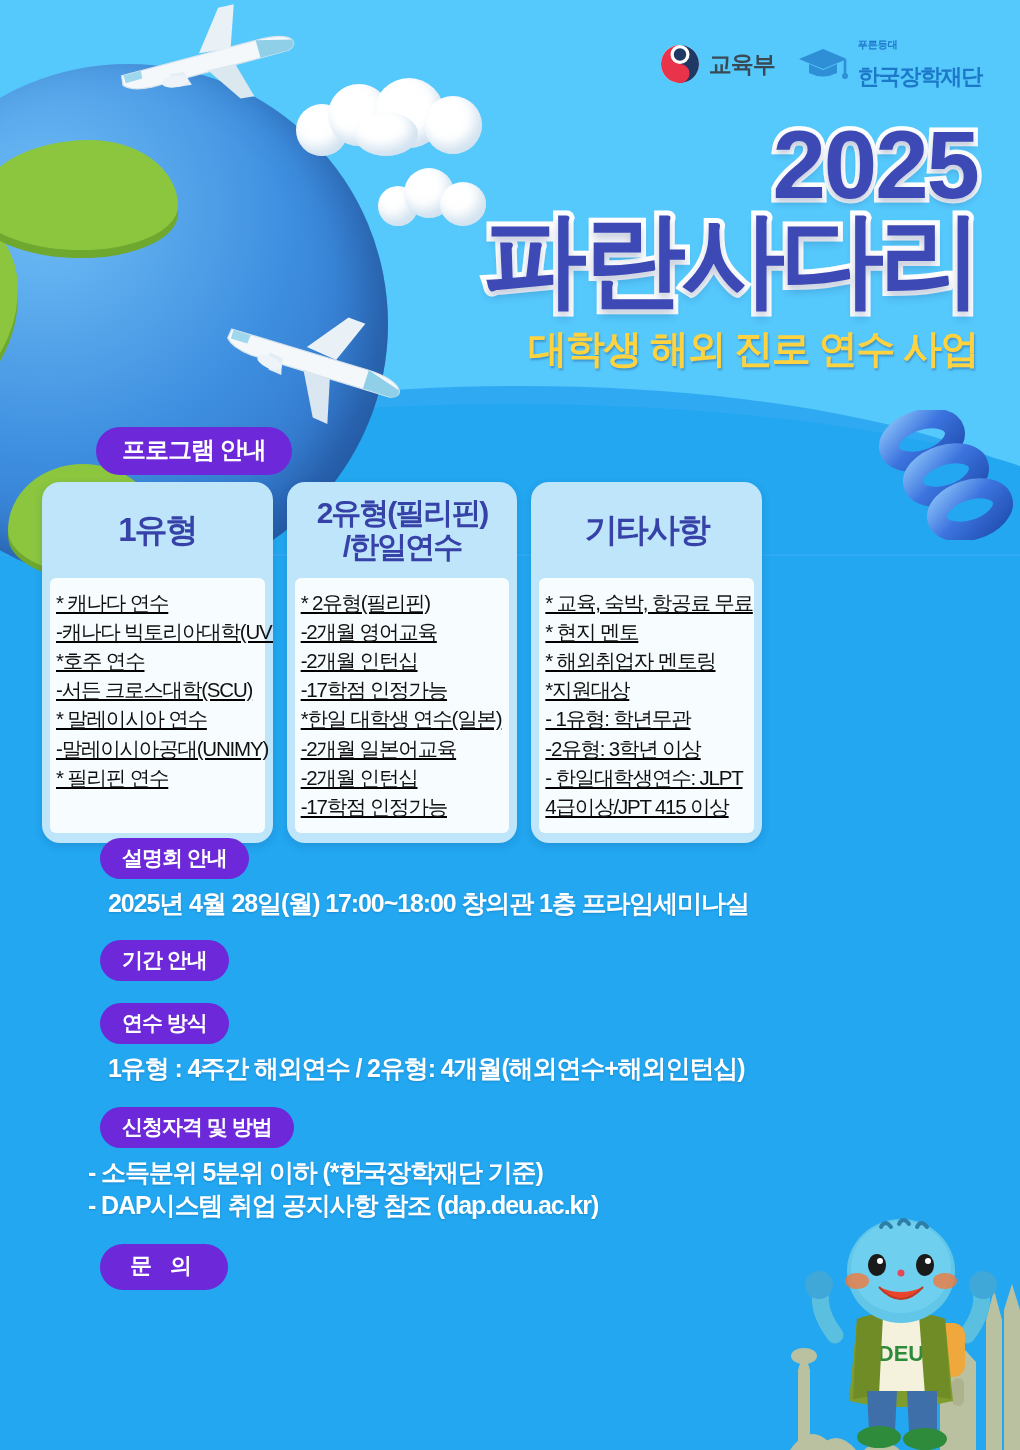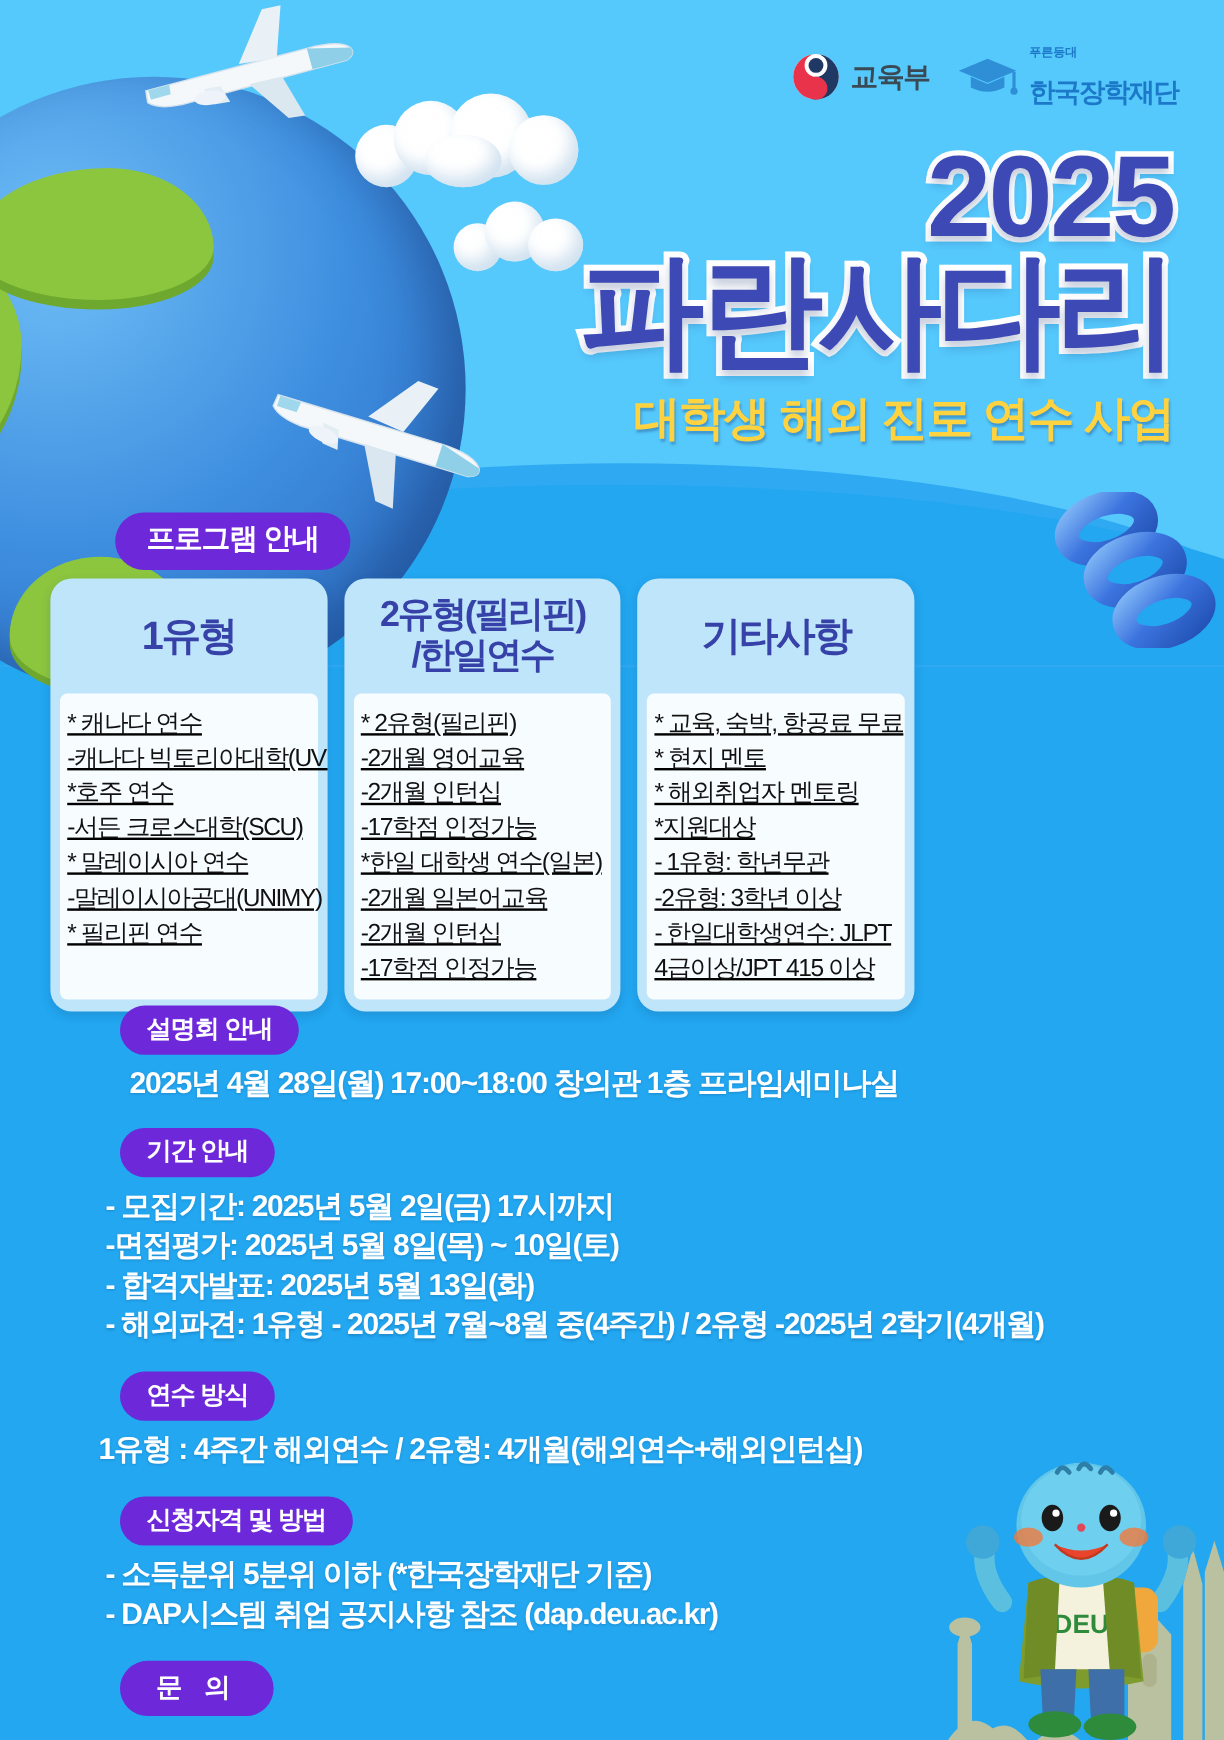--- a/index.html
+++ b/index.html
@@ -149,21 +149,21 @@
   .sec .pill-lbl{
     margin-left:100px; padding:9px 22px 11px; font-size:21px;
   }
   .sec-lines{ margin-top:8px; padding-left:88px; }
   .sec-lines .line{
     font-size:25px; color:#fff; font-weight:bold;
     letter-spacing:-1.1px; line-height:1.32; white-space:nowrap;
     text-shadow:0 1px 2px rgba(10,60,120,.25);
   }
   .sec.session .sec-lines{ padding-left:108px; }
-  .sec.method .sec-lines{ padding-left:82px; }
+  .sec.method .sec-lines{ padding-left:108px; }
   .sec.period .pill-lbl,
   .sec.method .pill-lbl,
   .sec.apply .pill-lbl{ margin-left:100px; }
   
   .contact-row{
     display:flex; align-items:center; gap:18px;
     margin-top:22px; padding-left:100px;
   }
   .contact-pill{ padding:11px 30px 13px; font-size:22px; letter-spacing:6px; }
   .contact-text{
@@ -341,26 +341,20 @@
 
     <div class="sec session">
       <div class="pill pill-lbl">설명회 안내</div>
       <div class="sec-lines">
         <div class="line">2025년 4월 28일(월) 17:00~18:00 창의관 1층 프라임세미나실</div>
       </div>
     </div>
 
     <div class="sec period" style="margin-top:20px;">
       <div class="pill pill-lbl">기간 안내</div>
-      <div class="sec-lines">
-        <div class="line">- 모집기간: 2025년 5월 2일(금) 17시까지</div>
-        <div class="line"> -면접평가: 2025년 5월 8일(목) ~ 10일(토)</div>
-        <div class="line">- 합격자발표: 2025년 5월 13일(화)</div>
-        <div class="line">- 해외파견: 1유형 - 2025년 7월~8월 중(4주간) / 2유형 -2025년 2학기(4개월)</div>
-      </div>
     </div>
 
     <div class="sec method" style="margin-top:22px;">
       <div class="pill pill-lbl">연수 방식</div>
       <div class="sec-lines">
         <div class="line">1유형 : 4주간 해외연수  / 2유형: 4개월(해외연수+해외인턴십)</div>
       </div>
     </div>
 
     <div class="sec apply" style="margin-top:22px;">

